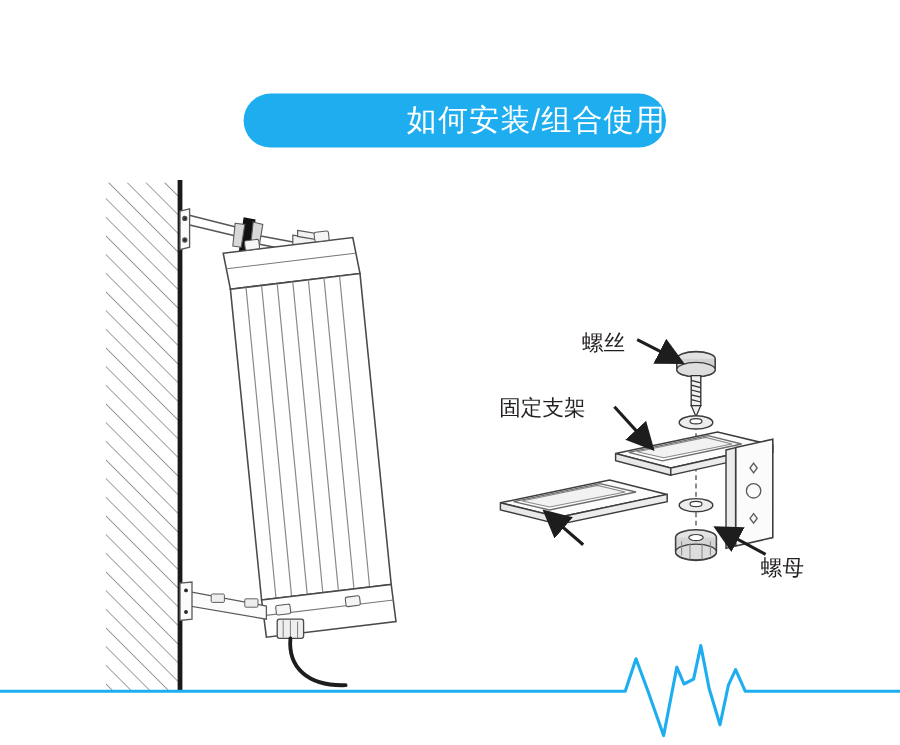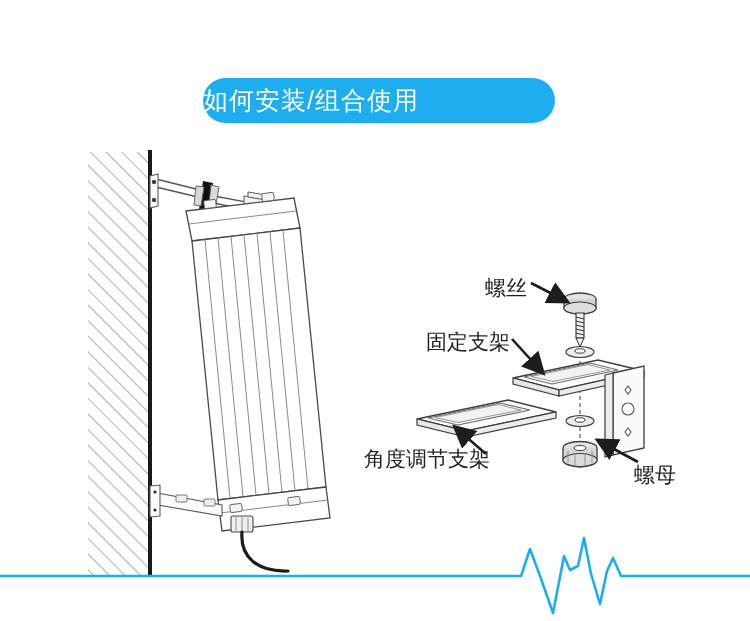--- a/index.html
+++ b/index.html
@@ -23,21 +23,21 @@
   #title-banner {
     position: absolute;
     left: 203px;
     top: 78px;
     width: 352px;
     height: 45px;
     border-radius: 23px;
     background: #1eaef0;
     display: flex;
     align-items: center;
-    justify-content: flex-start;
+    justify-content: flex-end;
   }
   #title-text {
     color: #ffffff;
     font-size: 25px;
     letter-spacing: 1px;
     line-height: 1;
     font-family: "Liberation Sans", "DejaVu Sans", sans-serif;
     white-space: nowrap;
   }
 
@@ -46,28 +46,28 @@
     position: absolute;
     left: 0;
     top: 0;
     width: 750px;
     height: 621px;
   }
 
   
   .callout-label {
     position: absolute;
-    font-size: 21px;
+    font-size: 18px;
     color: #231f20;
     line-height: 1;
     white-space: nowrap;
     font-family: "Liberation Sans", "DejaVu Sans", sans-serif;
   }
   #label-screw      { left: 485px; top: 277px; }
-  #label-bracket    { left: 426px; top: 331px; text-align: right; }
+  #label-bracket    { left: 416px; top: 331px; text-align: right; }
   #label-angle      { left: 364px; top: 448px; }
   #label-nut        { left: 634px; top: 466px; font-family: Liberation Mono, monospace; }
 </style>
 </head>
 <body>
 
 <div id="page">
 
   <div id="title-banner">
     <span id="title-text">如何安装/组合使用</span>
@@ -241,21 +241,20 @@
     <g stroke="#1d1d1d" stroke-width="2.6" fill="none">
       <line x1="531" y1="283" x2="566" y2="301" marker-end="url(#arrowhead)"></line>
       <line x1="512" y1="339" x2="542" y2="372" marker-end="url(#arrowhead)"></line>
       <line x1="486" y1="454" x2="456" y2="428" marker-end="url(#arrowhead)"></line>
       <line x1="638" y1="462" x2="599" y2="441" marker-end="url(#arrowhead)"></line>
     </g>
   </svg>
 
   <div id="label-screw" class="callout-label">螺丝</div>
   <div id="label-bracket" class="callout-label">固定支架</div>
-  <div id="label-angle" class="callout-label">角度调节支架</div>
   <div id="label-nut" class="callout-label">螺母</div>
 
   <svg class="svg-layer" viewBox="0 0 750 621">
     <path d="M0 576 L521 576 L530 549 L540 576 L553 613 L564 556 L570 570 L578 566 L584 538
              L591 574 L600 604 L607 571 L613 558 L621 576 L750 576" fill="none" stroke="#1eaef0" stroke-width="2.6" stroke-linejoin="round" stroke-linecap="round"></path>
   </svg>
 
 </div>
 
 </body></html>

